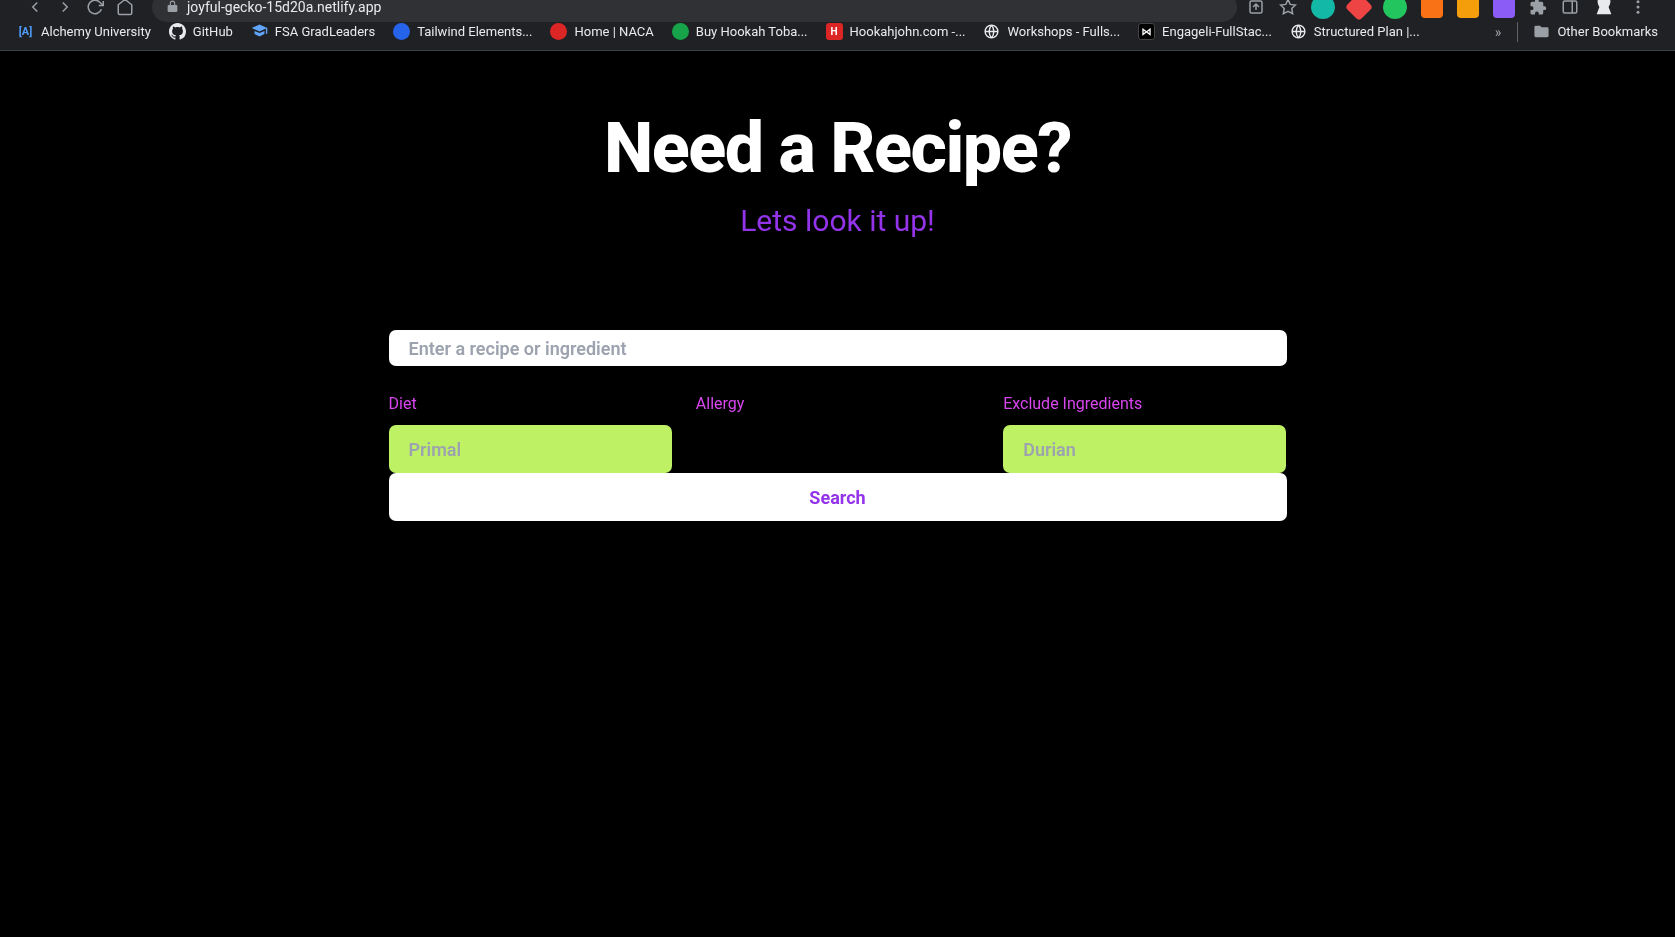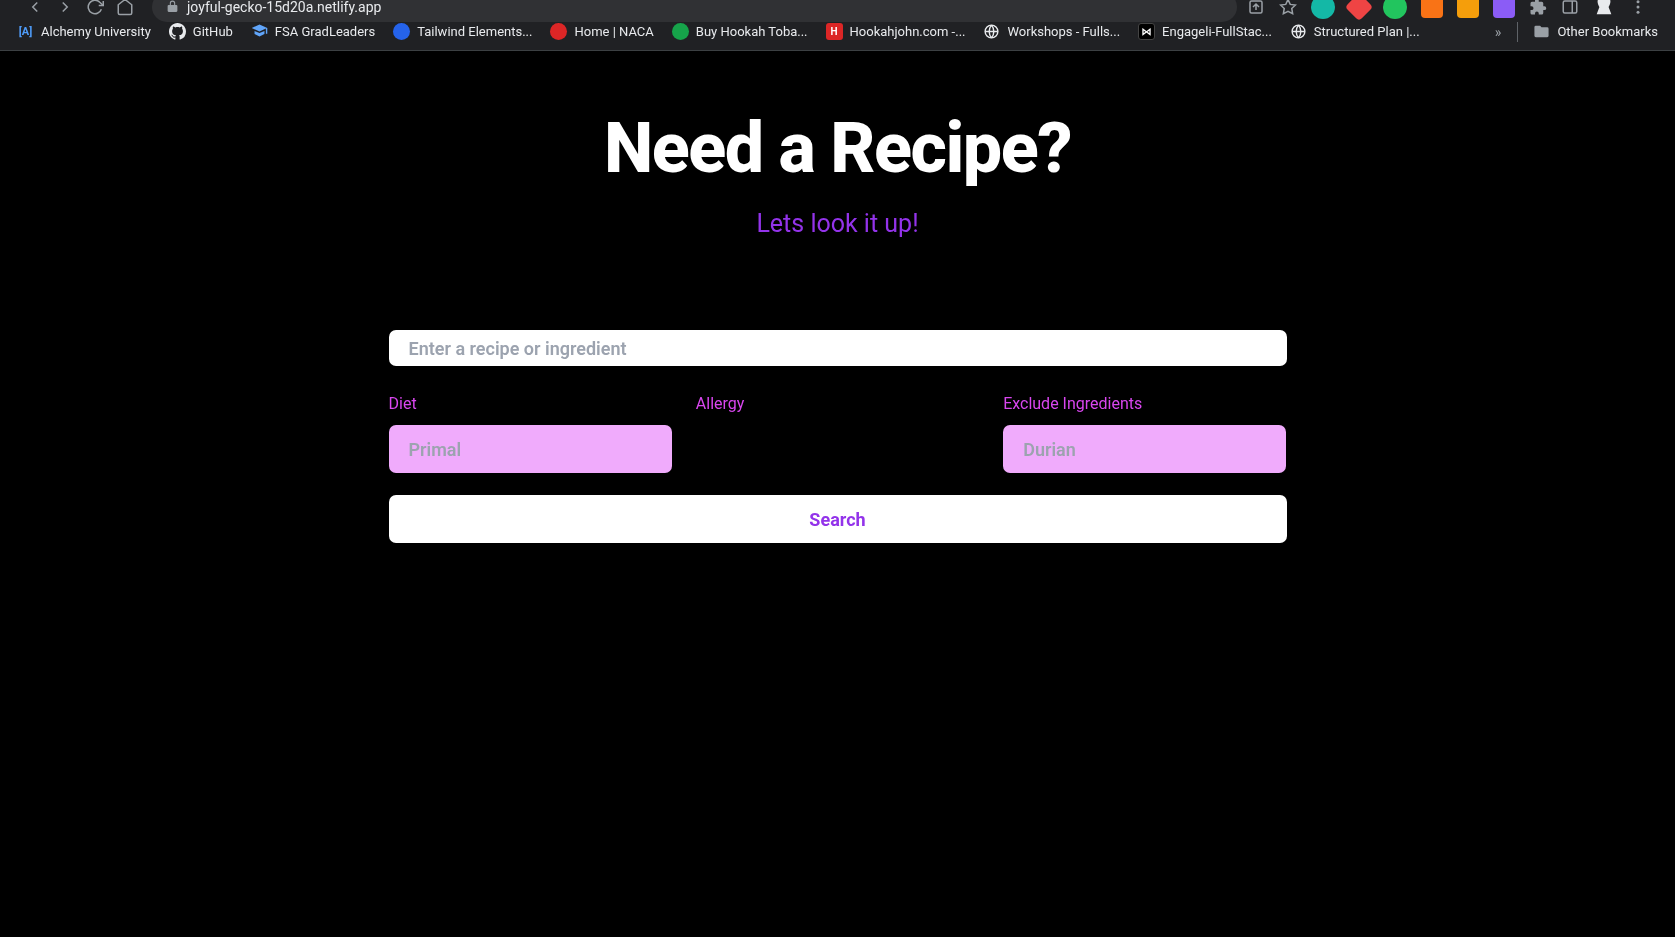--- a/index.html
+++ b/index.html
@@ -138,23 +138,23 @@
       padding-top: 56px;
     }
     .title {
       color: #fff;
       font-size: 70px;
       font-weight: 800;
       letter-spacing: -1.5px;
     }
     .subtitle {
       color: #9333ea;
-      font-size: 25px;
+      font-size: 30px;
       font-weight: 400;
-      margin-top: 20px;
+      margin-top: 14px;
     }
     .form {
       width: 898px;
       margin-top: 92px;
     }
     .big-input {
       width: 100%;
       height: 36px;
       background: #fff;
       border: none;
@@ -176,37 +176,36 @@
       display: flex;
       flex-direction: column;
     }
     .field-label {
       color: #d946ef;
       font-size: 16px;
       margin-bottom: 12px;
     }
     .small-input {
       height: 48px;
-      background: #f0abfc;
+      background: #bef264;
       border: none;
       border-radius: 7px;
       padding: 0 20px;
       font-size: 18px;
       font-weight: 600;
       color: #111;
       outline: none;
     }
     .small-input::placeholder { color: #9ca3af; font-weight: 600; }
     .search-btn {
       width: 100%;
       height: 48px;
       background: #fff;
       border: none;
       border-radius: 7px;
-      margin-top: 22px;
       color: #9333ea;
       font-size: 18px;
       font-weight: 700;
       cursor: pointer;
     }
     .folder-ic svg { width: 17px; height: 17px; fill: #9aa0a6; }
   </style>
 </head>
 <body>
 

